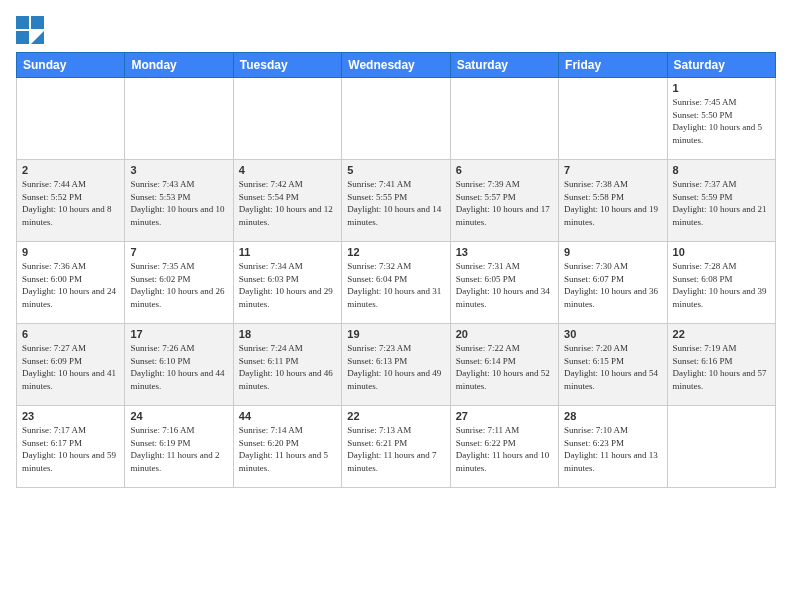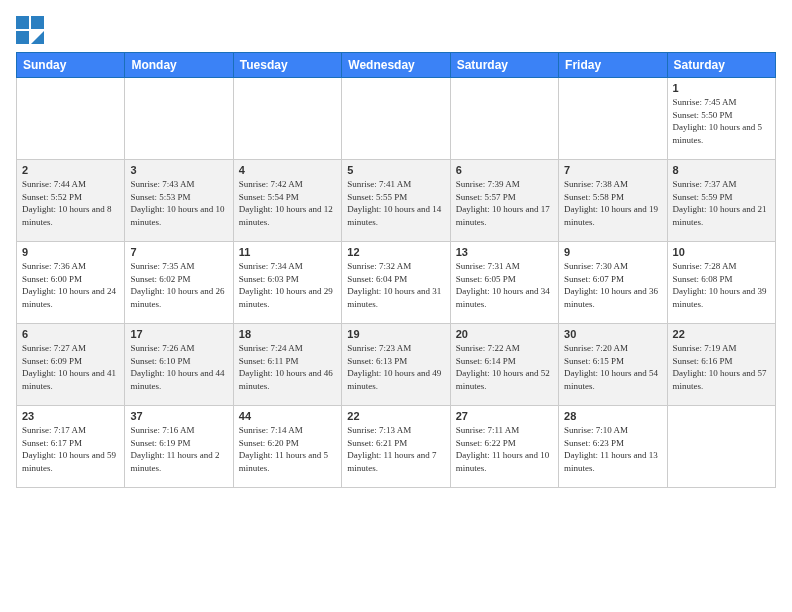--- a/index.html
+++ b/index.html
@@ -226,21 +226,21 @@
           <span class="day-number">22</span>
           <div class="day-info">Sunrise: 7:19 AM<br>Sunset: 6:16 PM<br>Daylight: 10 hours and 57 minutes.</div>
         </td>
       </tr>
       <tr>
         <td>
           <span class="day-number">23</span>
           <div class="day-info">Sunrise: 7:17 AM<br>Sunset: 6:17 PM<br>Daylight: 10 hours and 59 minutes.</div>
         </td>
         <td>
-          <span class="day-number">37</span>
+          <span class="day-number">24</span>
           <div class="day-info">Sunrise: 7:16 AM<br>Sunset: 6:19 PM<br>Daylight: 11 hours and 2 minutes.</div>
         </td>
         <td>
           <span class="day-number">44</span>
           <div class="day-info">Sunrise: 7:14 AM<br>Sunset: 6:20 PM<br>Daylight: 11 hours and 5 minutes.</div>
         </td>
         <td>
           <span class="day-number">22</span>
           <div class="day-info">Sunrise: 7:13 AM<br>Sunset: 6:21 PM<br>Daylight: 11 hours and 7 minutes.</div>
         </td>

